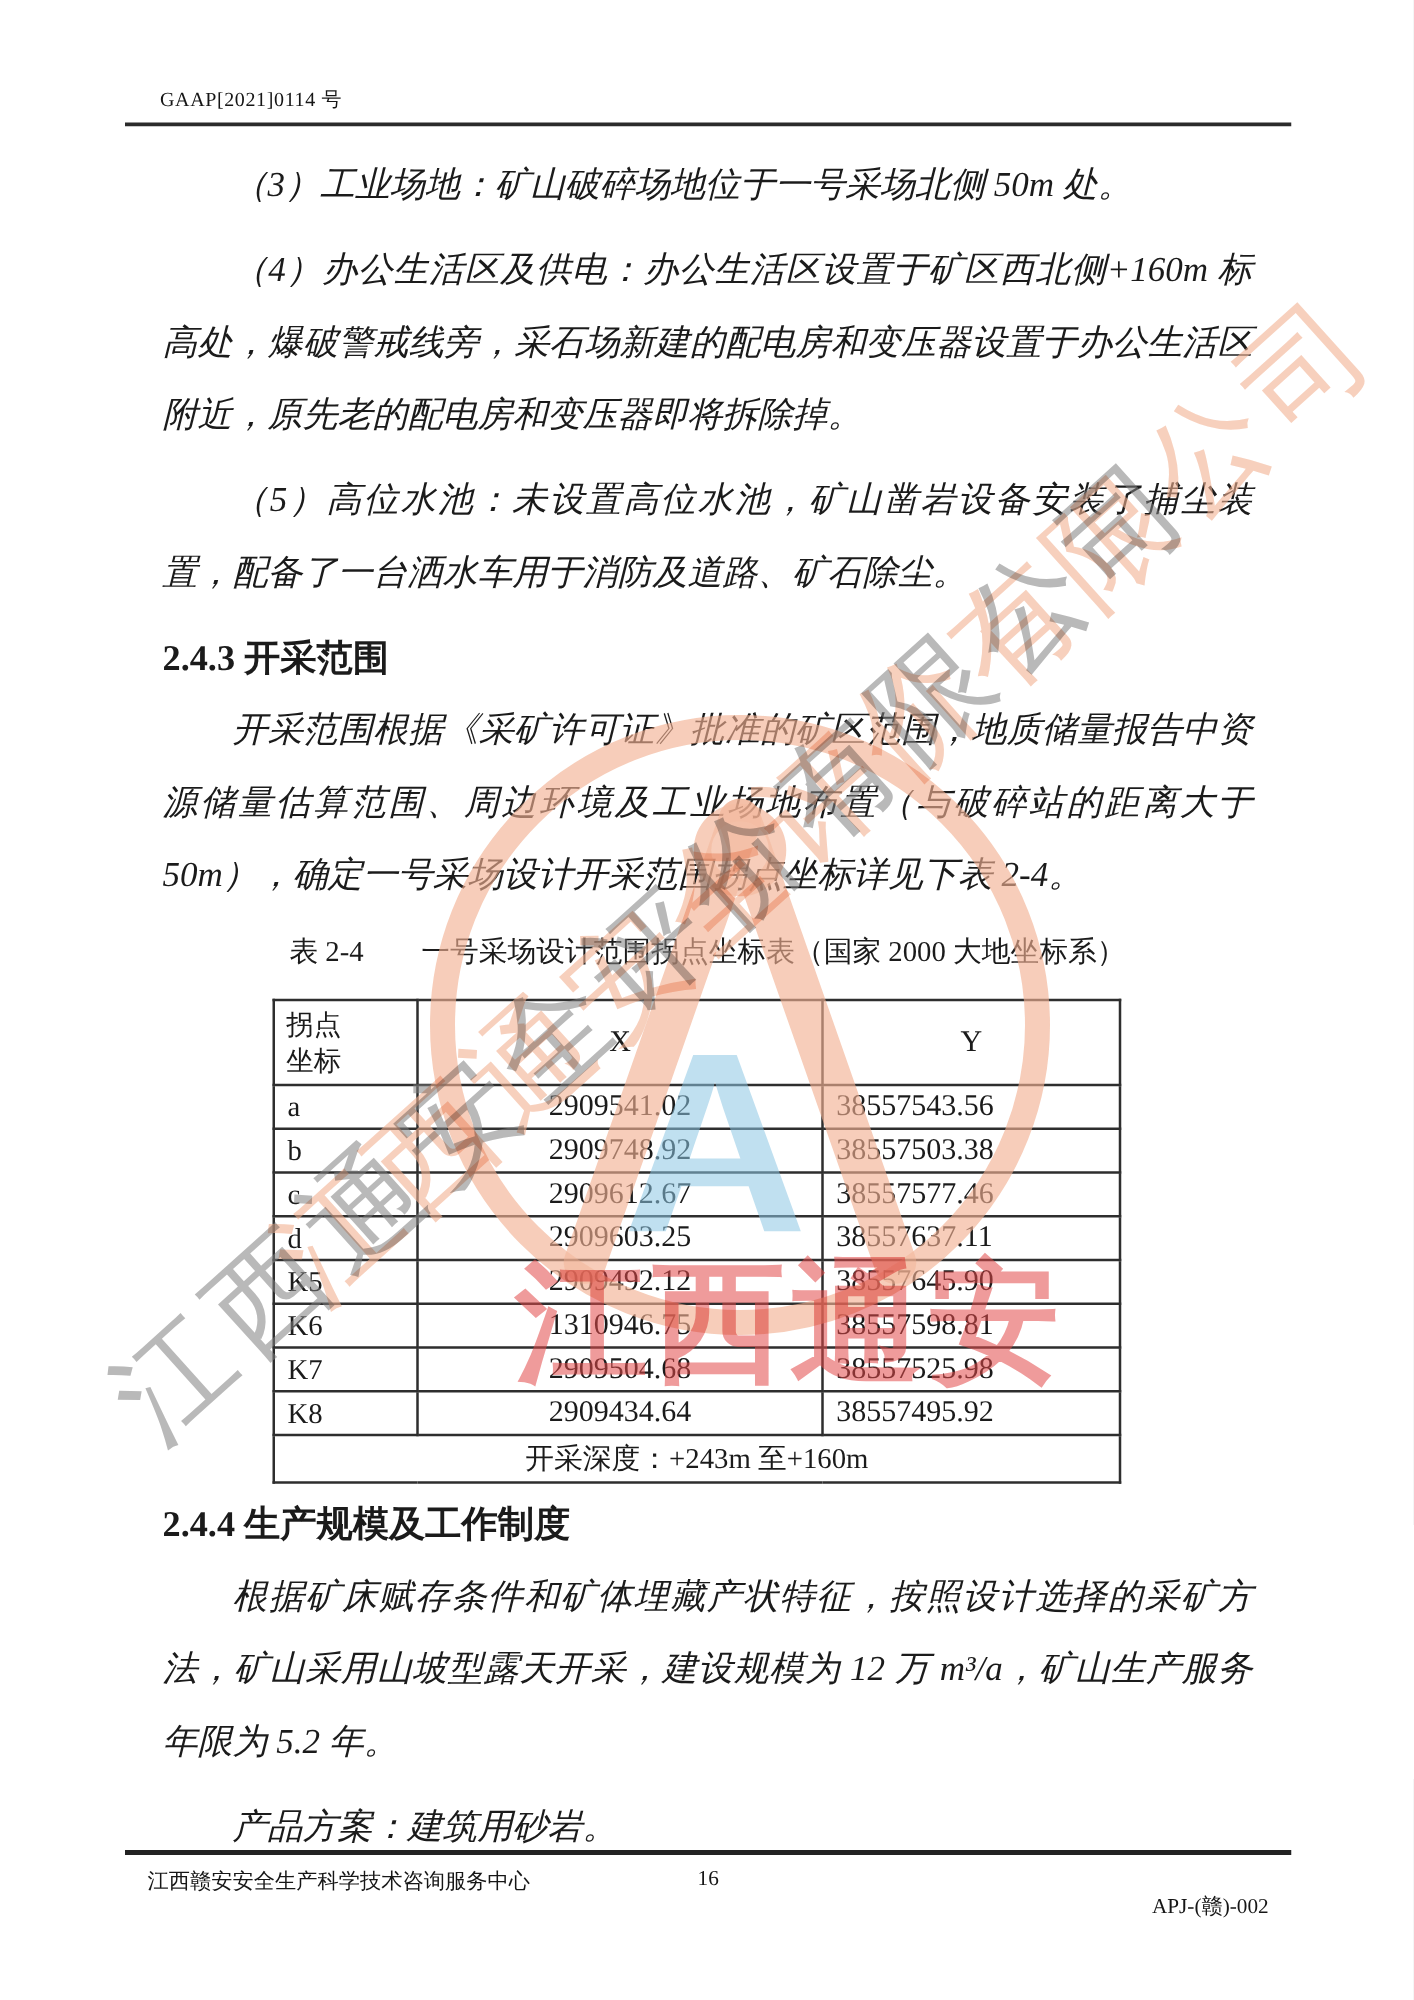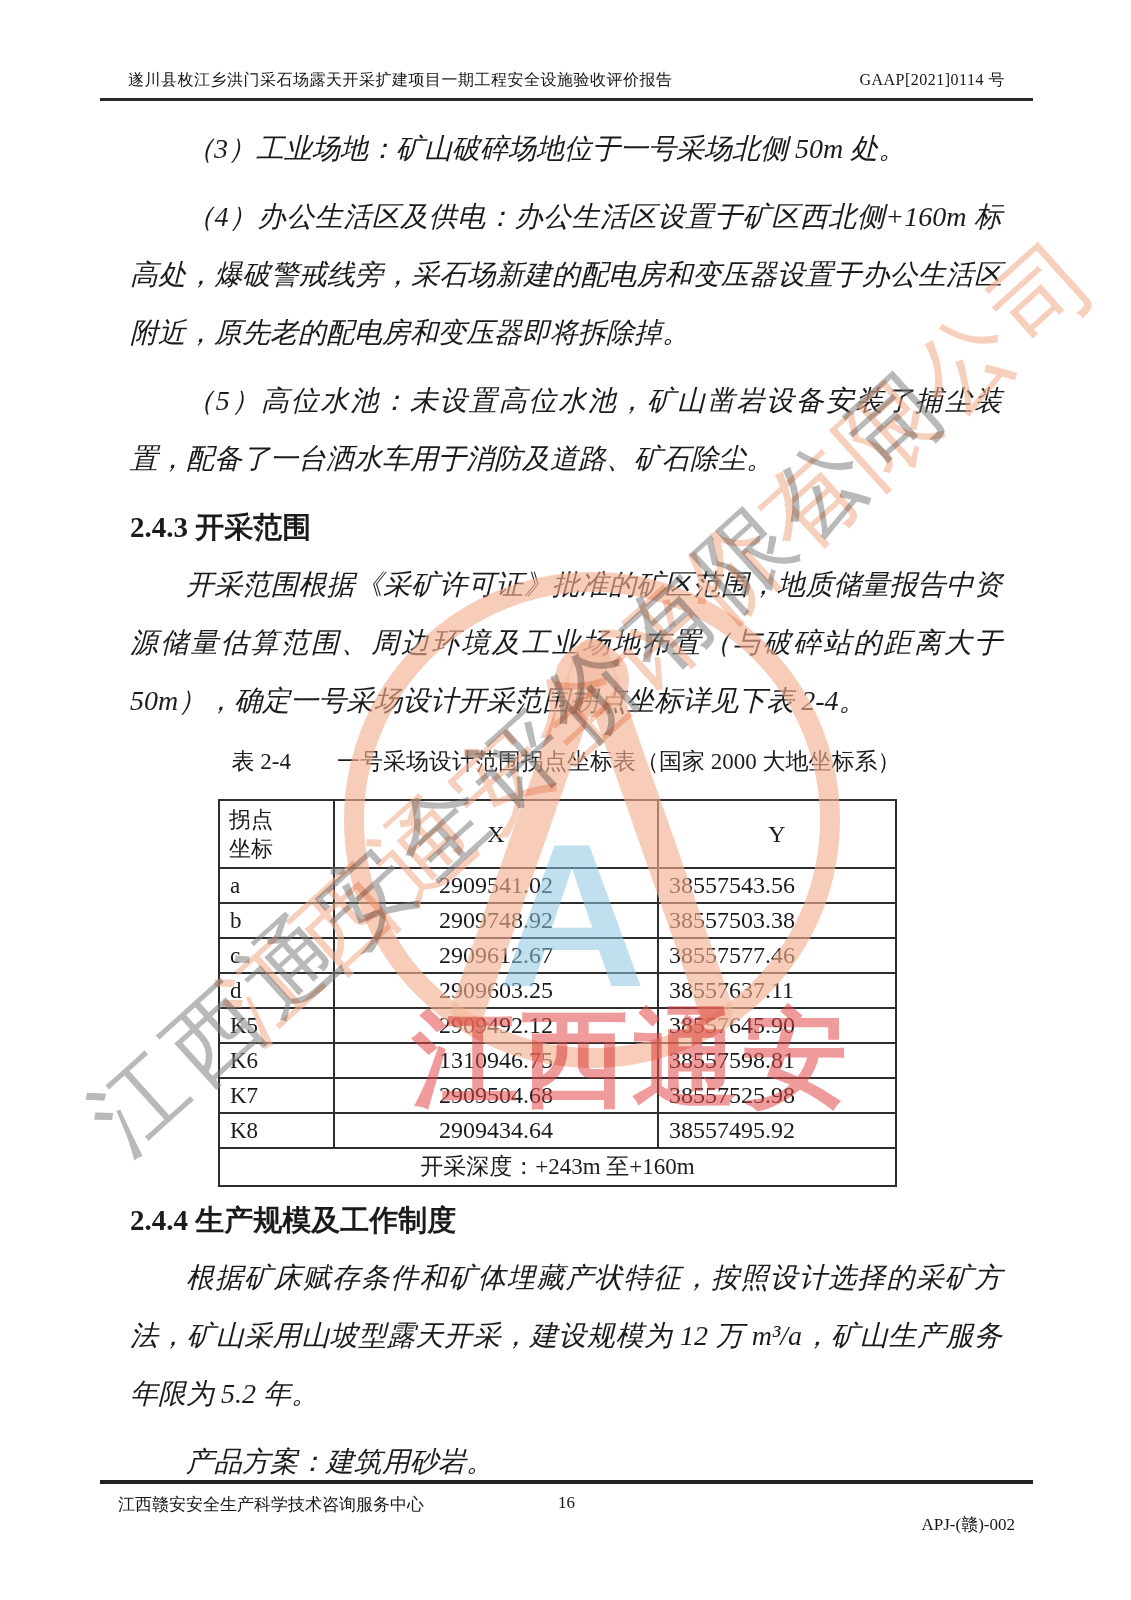--- a/index.html
+++ b/index.html
@@ -68,21 +68,20 @@
       <path d="M260 98 L136 452" fill="none" stroke="rgba(242,176,145,0.75)" stroke-width="34" stroke-linecap="round"></path>
       <path d="M260 98 L384 452" fill="none" stroke="rgba(242,176,145,0.75)" stroke-width="34" stroke-linecap="round"></path>
     </svg>
     <div class="wm wm-text wm-text-gray">江西通安全评价有限公司</div>
     <div class="wm wm-blue-a">A</div>
     <div class="wm wm-red-stamp">江西通安</div>
   </div>
 
   <div class="header">
     <div class="header-row">
-      <span>遂川县枚江乡洪门采石场露天开采扩建项目一期工程安全设施验收评价报告</span>
       <span>GAAP[2021]0114 号</span>
     </div>
   </div>
 
   <div class="body">
     <p class="indent">（3）工业场地：矿山破碎场地位于一号采场北侧 50m 处。</p>
     <p class="indent">（4）办公生活区及供电：办公生活区设置于矿区西北侧+160m 标高处，爆破警戒线旁，采石场新建的配电房和变压器设置于办公生活区附近，原先老的配电房和变压器即将拆除掉。</p>
     <p class="indent">（5）高位水池：未设置高位水池，矿山凿岩设备安装了捕尘装置，配备了一台洒水车用于消防及道路、矿石除尘。</p>
     <h3>2.4.3 开采范围</h3>
     <p class="indent">开采范围根据《采矿许可证》批准的矿区范围，地质储量报告中资源储量估算范围、周边环境及工业场地布置（与破碎站的距离大于 50m），确定一号采场设计开采范围拐点坐标详见下表 2-4。</p>

